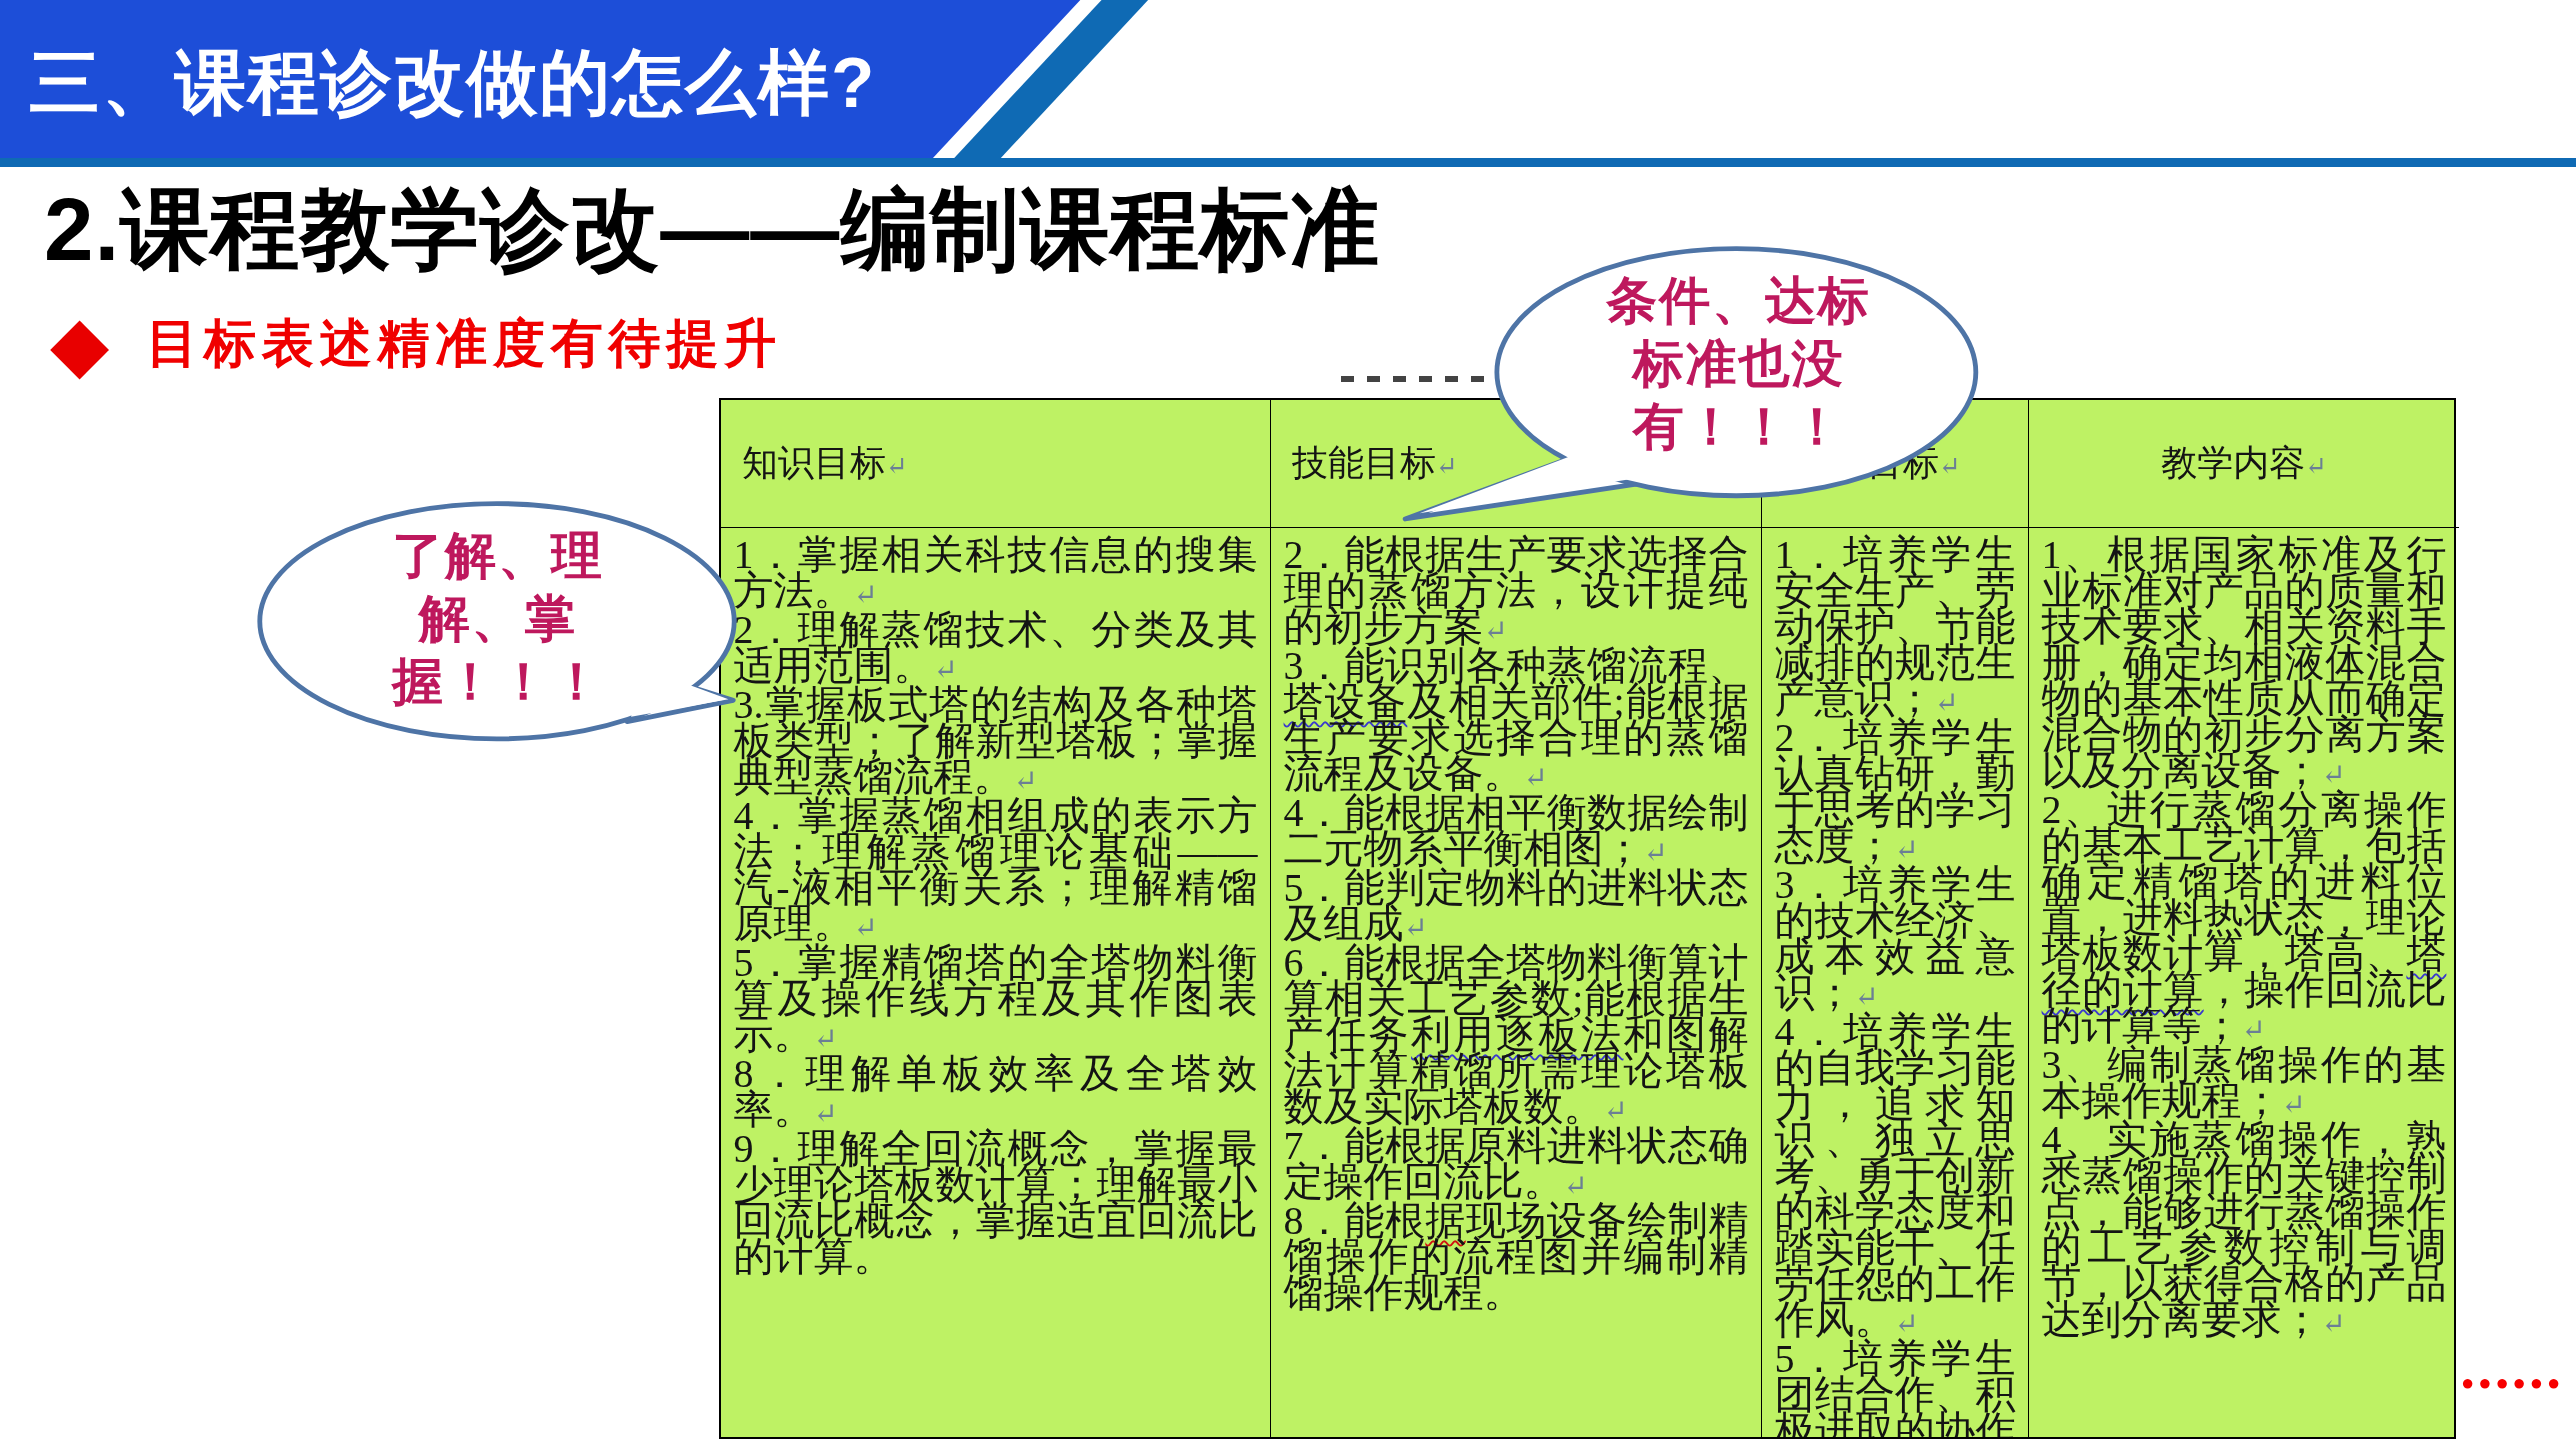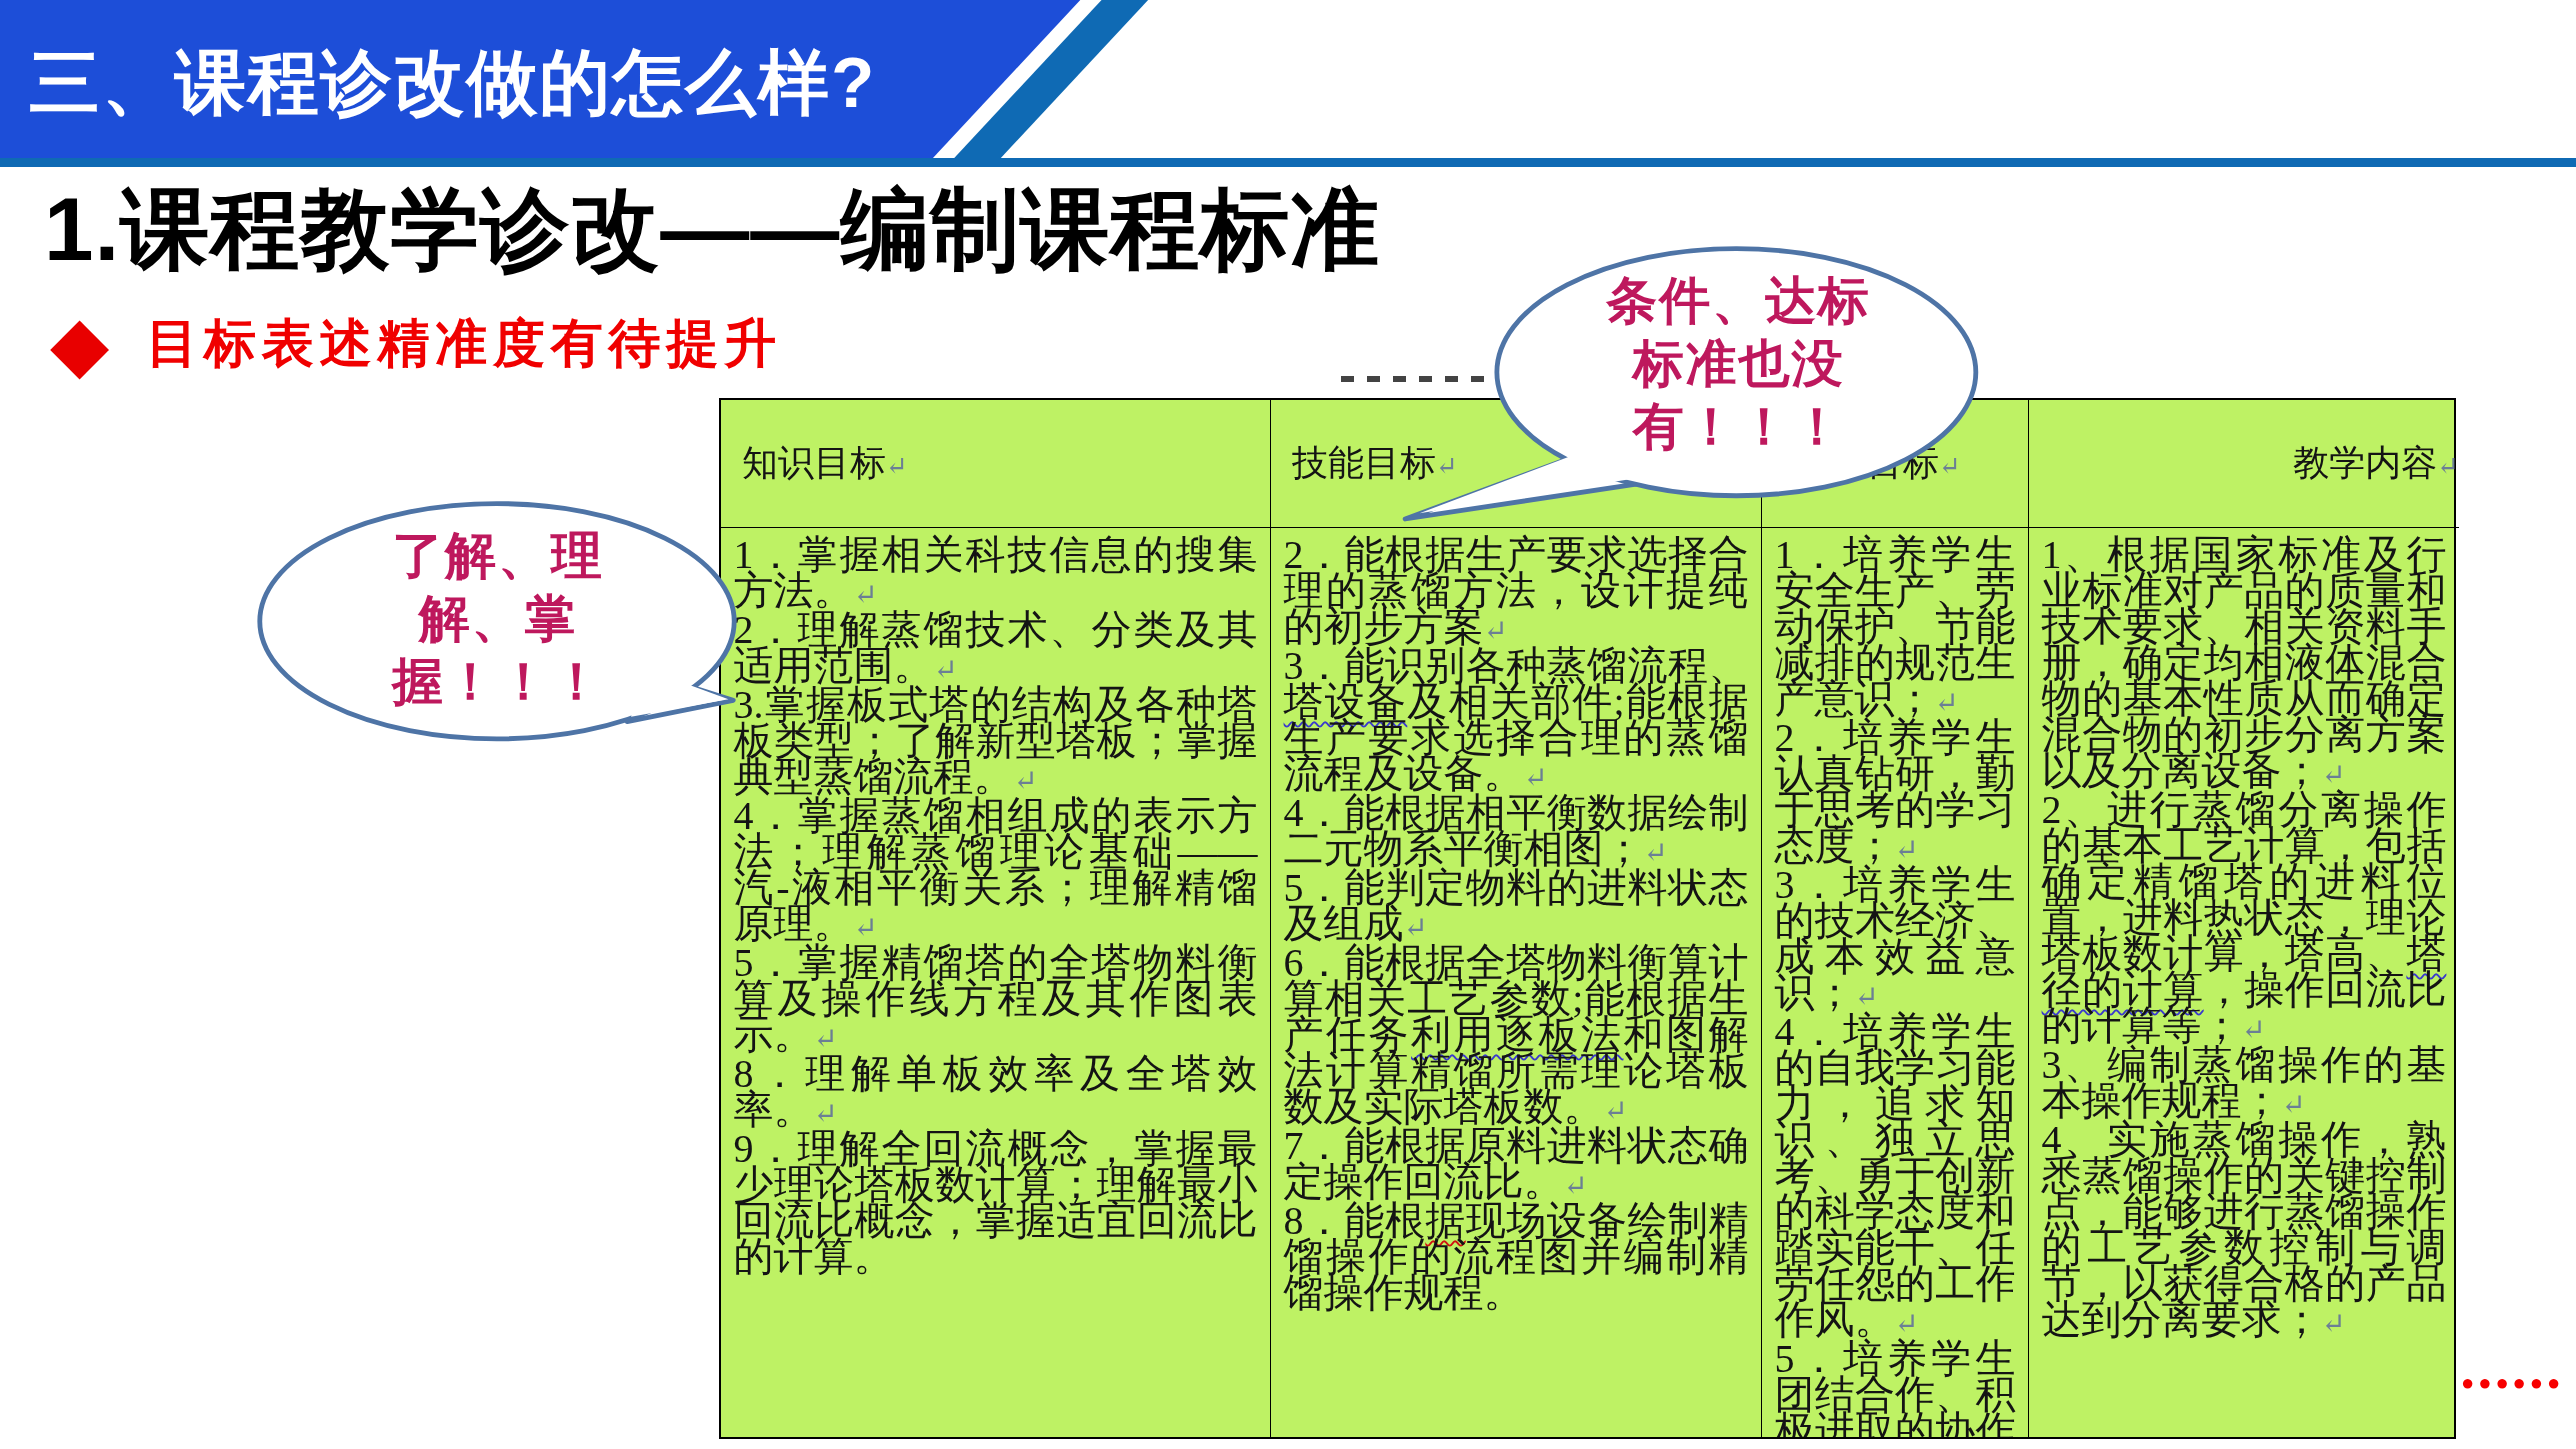--- a/index.html
+++ b/index.html
@@ -28,21 +28,21 @@
   
   .doc-table{position:absolute;left:719px;top:398px;width:1737px;height:1041px;border:2.9px solid #000;
           display:grid;grid-template-columns:549px 491px 267px 431px;grid-template-rows:128px 1fr;
           background:#bef264;font-family:"Liberation Serif","DejaVu Serif",serif;color:#141414;box-sizing:border-box;}
   .cell{border-left:1.9px solid #000;box-sizing:border-box;overflow:hidden;}
   .cell.first{border-left:none;}
   .hdr{display:flex;align-items:center;font-size:36px;border-bottom:1.9px solid #000;}
   .hdr.h0{padding-left:21px;}
   .hdr.h1{padding-left:21px;}
   .hdr.h2{padding-left:33px;}
-  .hdr.h3{justify-content:flex-end;}
+  .hdr.h3{justify-content:center;}
   .bodycell{padding:8.7px 12.6px 0 12.6px;font-size:40px;line-height:36px;text-align:justify;}
   .para{margin:0;}
   .pmark{color:#6b7f95;font-size:0.72em;}
   .wavy-blue{text-decoration-line:underline;text-decoration-style:wavy;text-decoration-color:#3a3acc;
           text-decoration-thickness:1.9px;text-underline-offset:5.8px;}
   .wavy-red{text-decoration-line:underline;text-decoration-style:wavy;text-decoration-color:#d01111;
           text-decoration-thickness:1.9px;text-underline-offset:5.8px;}
 
   
   .callout{position:absolute;z-index:6;}
@@ -54,21 +54,21 @@
 </style>
 </head>
 <body>
 
 <div class="banner">
   <div class="banner-text">三、课程诊改做的怎么样?</div>
 </div>
 <div class="banner-accent"></div>
 <div class="top-rule"></div>
 
-<div class="section-title">1.课程教学诊改——编制课程标准</div>
+<div class="section-title">2.课程教学诊改——编制课程标准</div>
 <div class="bullet-line">
   <span class="bullet-diamond">◆</span>
   <span class="bullet-text">目标表述精准度有待提升</span>
 </div>
 
 <div class="fragment"></div>
 
 <div class="doc-table">
   <div class="cell hdr h0 first">
       <div class="para"><span>知识目标<span class="pmark">↵</span></span></div>

